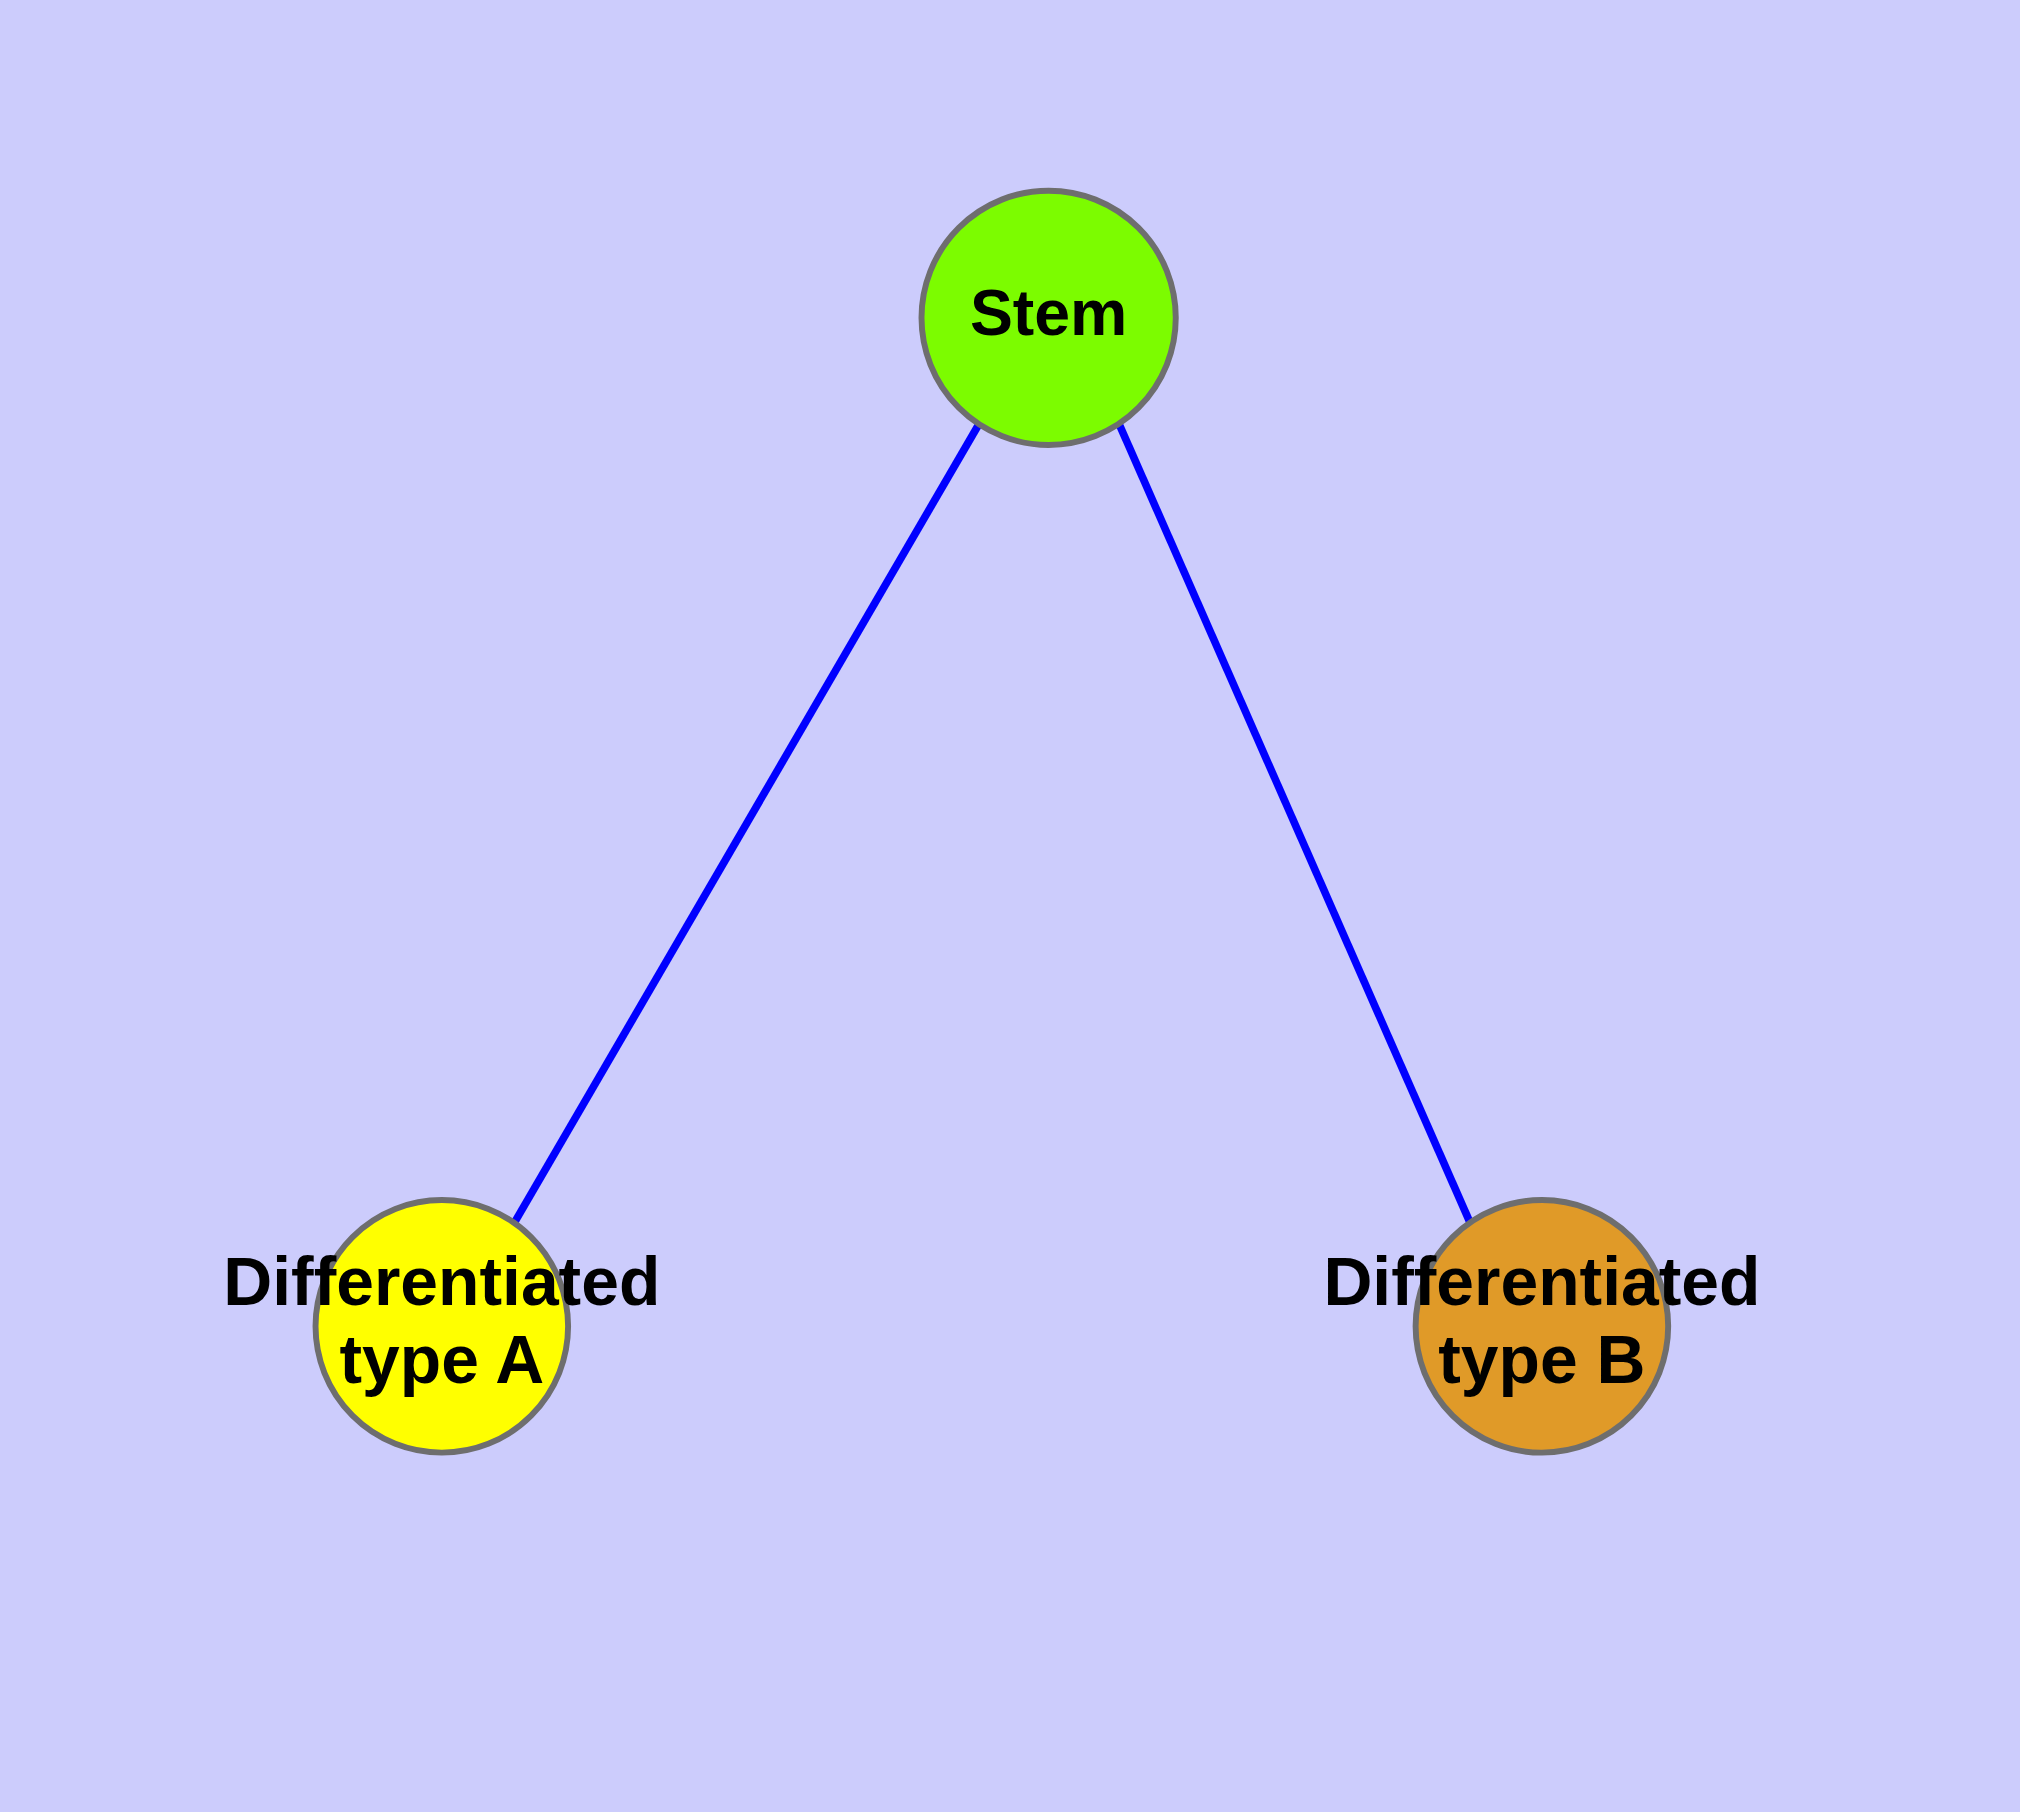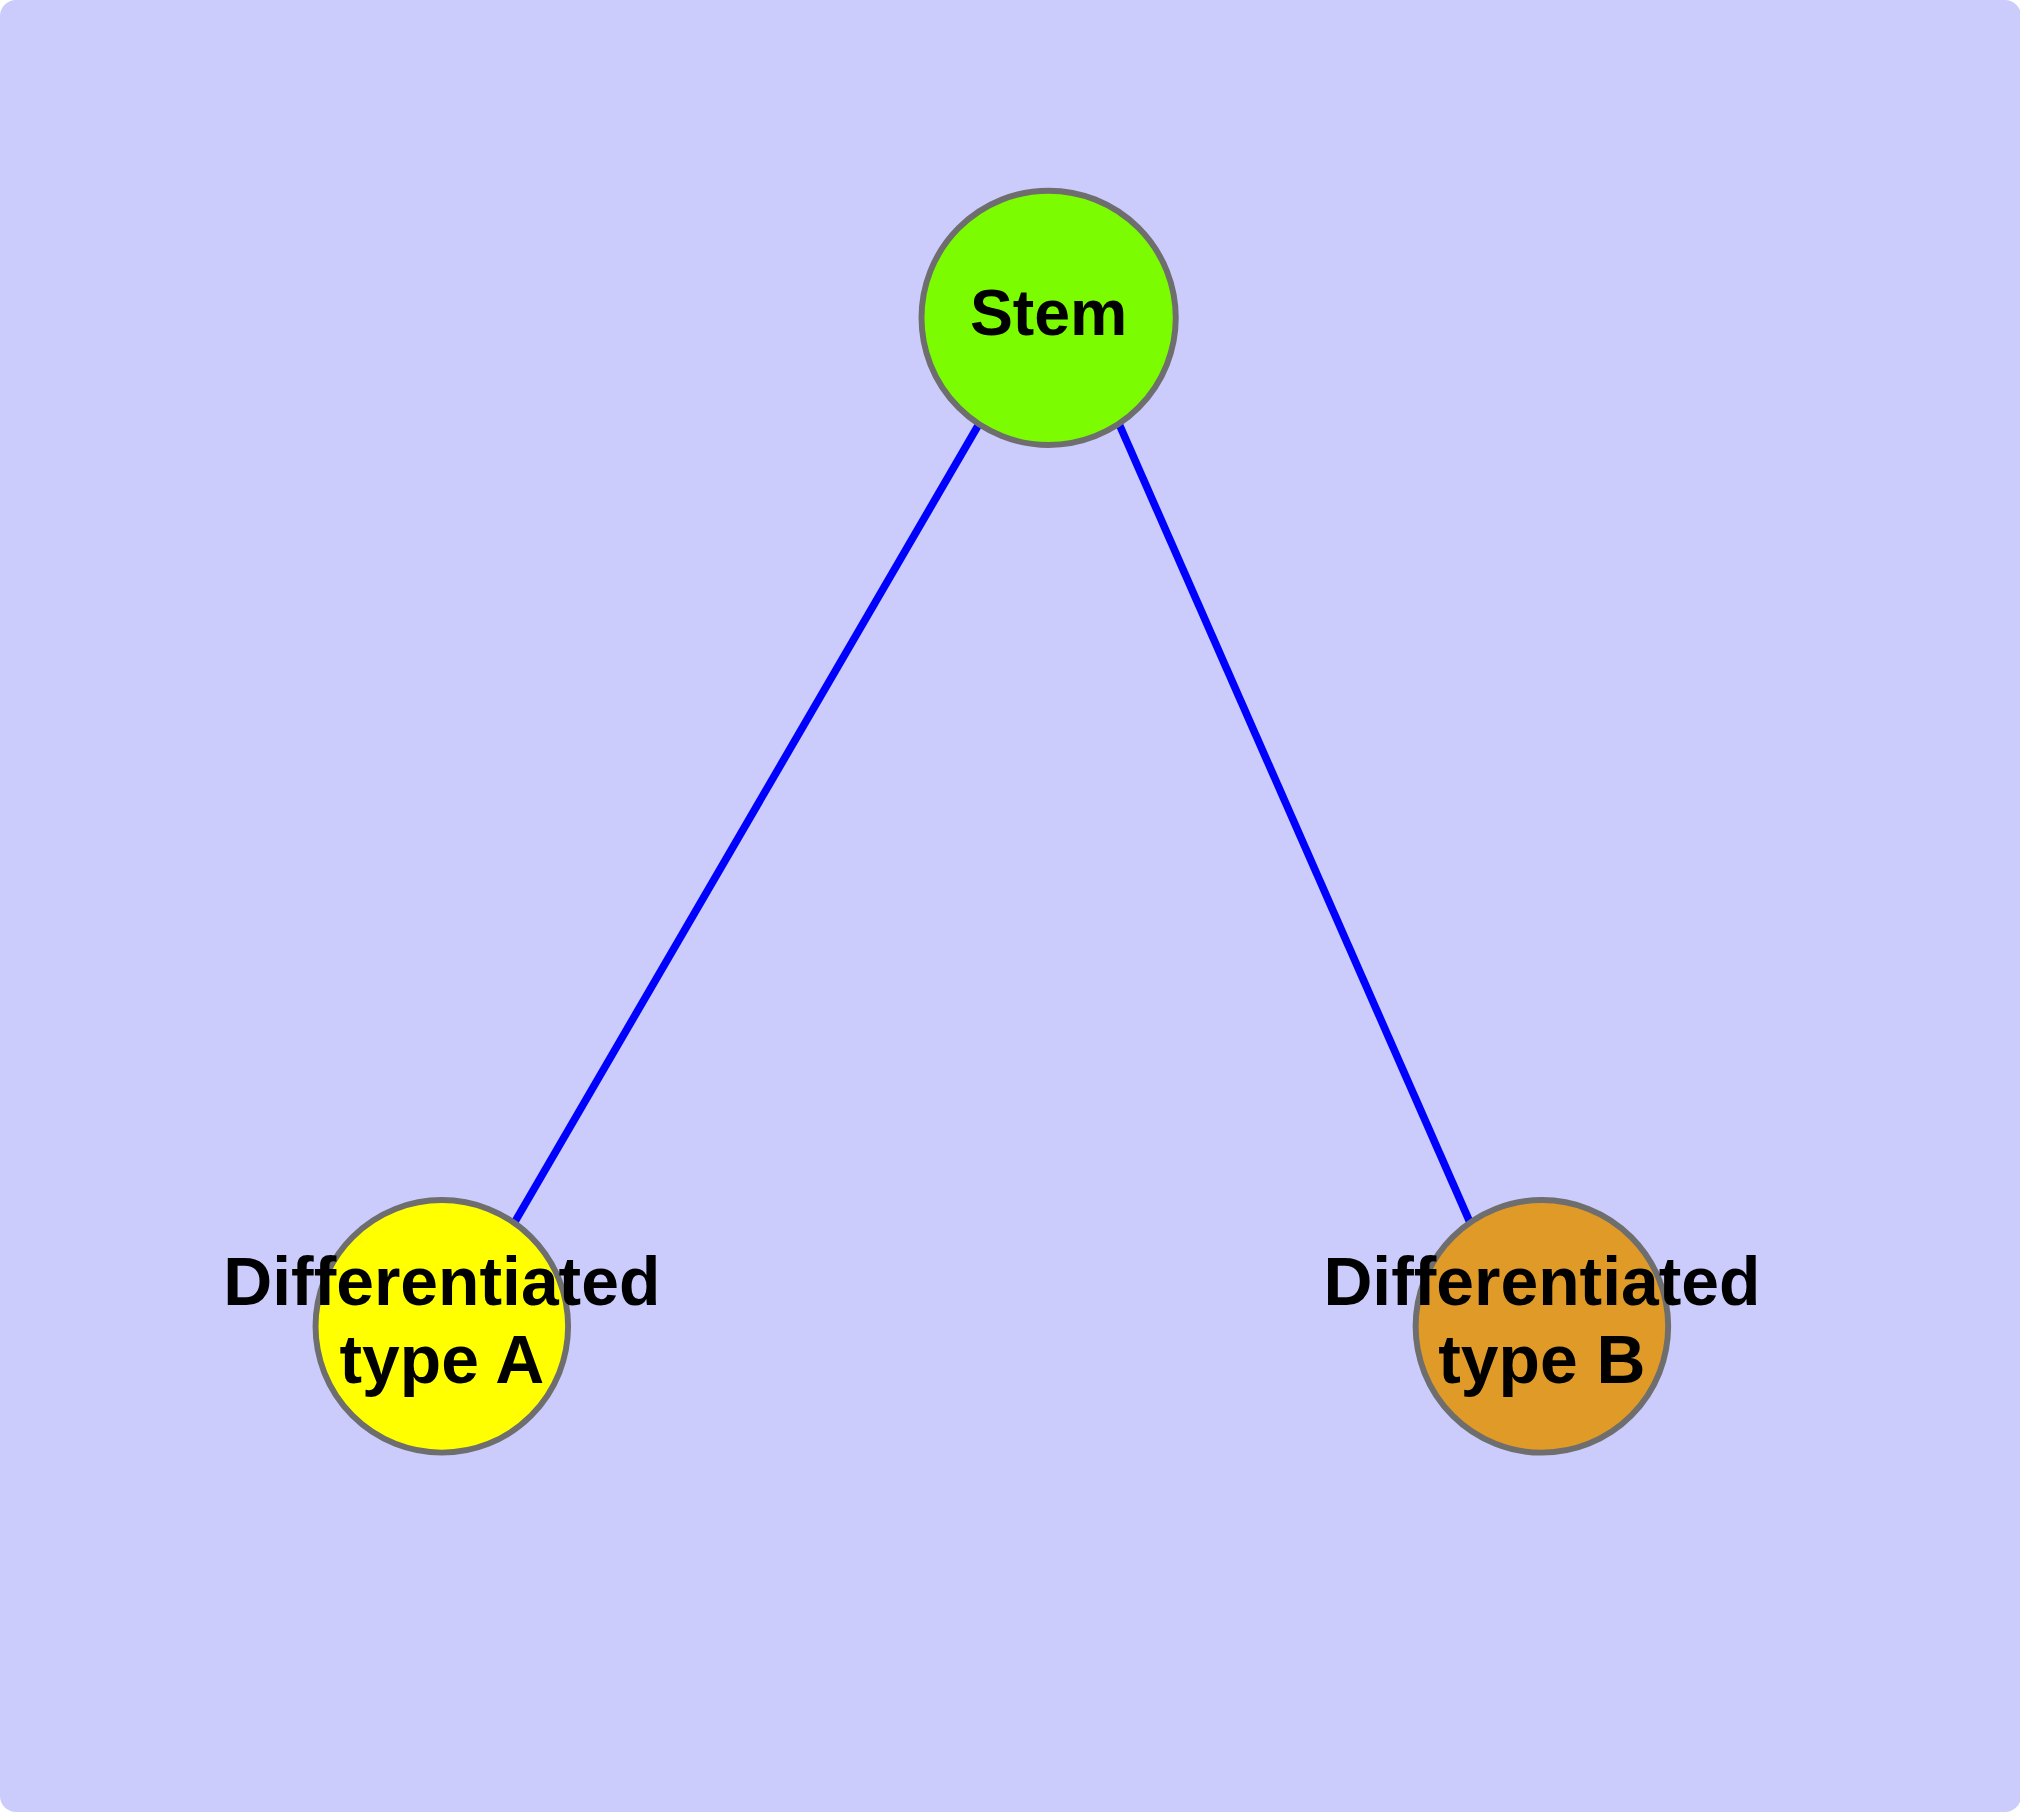--- a/index.html
+++ b/index.html
@@ -10,21 +10,20 @@
     width: 2021px;
     height: 1812px;
     overflow: hidden;
     font-family: "Liberation Sans", sans-serif;
   }
   #canvas {
     position: relative;
     width: 2021px;
     height: 1812px;
     background: #ccccfc;
-    border-radius: 16px;
   }
   #graph-svg {
     position: absolute;
     left: 0;
     top: 0;
     width: 2021px;
     height: 1812px;
     display: block;
   }
   .node-label {

